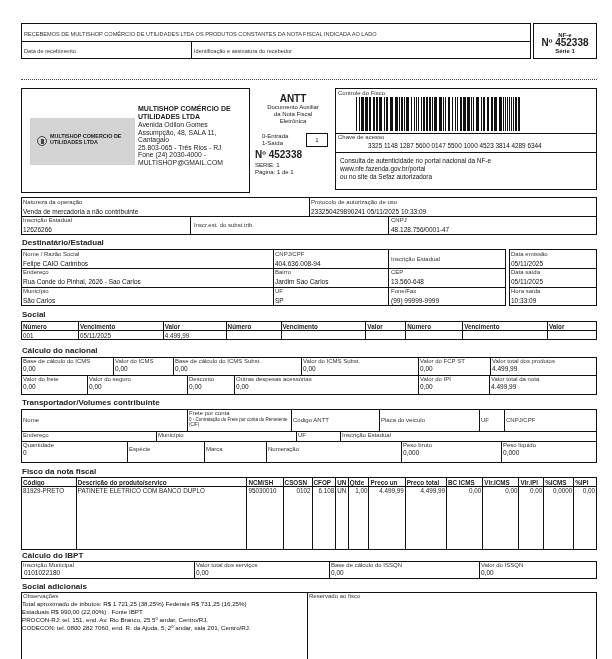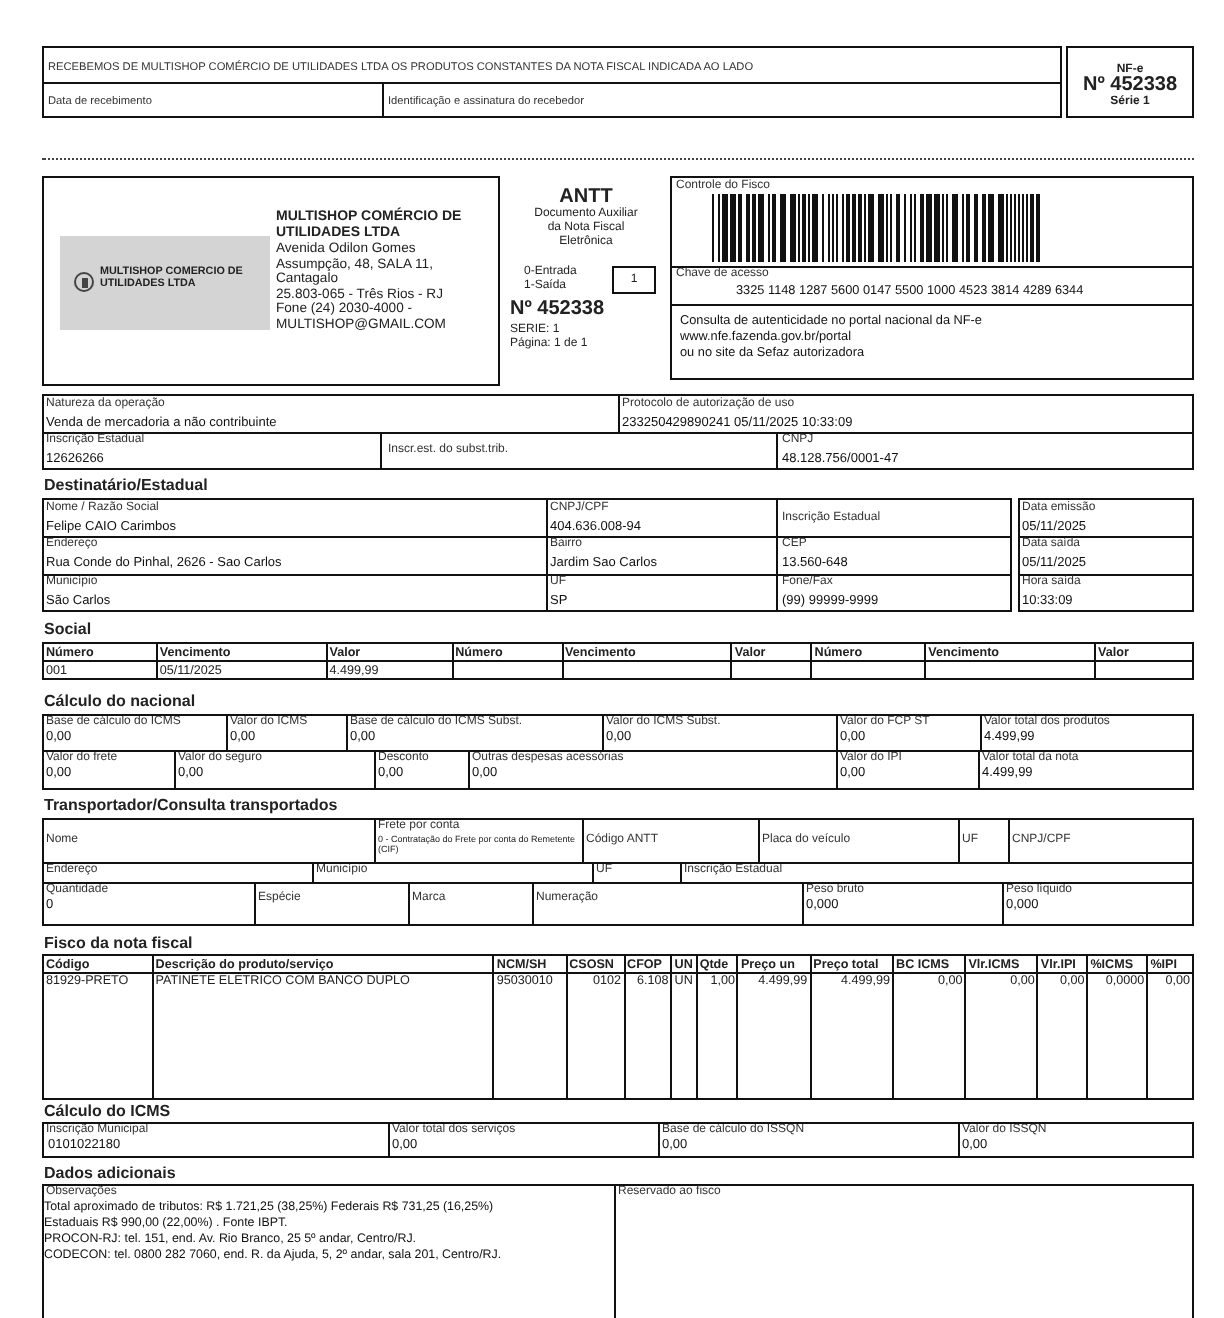--- a/index.html
+++ b/index.html
@@ -268,21 +268,21 @@
   <div class="cell" style="left:397px;top:18px;width:71px;height:18px;border-bottom:none;">
     <div class="lbl">Valor do IPI</div>
     <div class="val">0,00</div>
   </div>
   <div class="cell" style="left:468px;top:18px;width:106px;height:18px;border:none;">
     <div class="lbl">Valor total da nota</div>
     <div class="val">4.499,99</div>
   </div>
 </div>
 
-<div class="abs sec" style="left:22px;top:398px;">Transportador/Consulta transportados</div>
+<div class="abs sec" style="left:22px;top:398px;">Transportador/Volumes contribuinte</div>
 <div class="box" style="left:21px;top:409px;width:576px;height:54px;">
   <div class="cell" style="left:0;top:0;width:166px;height:22px;">
     <div class="lbl" style="margin-top:7px;">Nome</div>
   </div>
   <div class="cell" style="left:166px;top:0;width:104px;height:22px;">
     <div class="lbl">Frete por conta</div>
     <div style="font-size:4.5px;line-height:5px;white-space:normal;">0 - Contratação do Frete por conta do Remetente (CIF)</div>
   </div>
   <div class="cell" style="left:270px;top:0;width:88px;height:22px;">
     <div class="lbl" style="margin-top:7px;">Código ANTT</div>
@@ -378,41 +378,41 @@
     <td class="r">4.499,99</td>
     <td class="r">0,00</td>
     <td class="r">0,00</td>
     <td class="r">0,00</td>
     <td class="r">0,0000</td>
     <td class="r">0,00</td>
   </tr>
 </tbody>
   </table>
 
-<div class="abs sec" style="left:22px;top:551px;">Cálculo do ICMS</div>
+<div class="abs sec" style="left:22px;top:551px;">Cálculo do IBPT</div>
 <div class="box" style="left:21px;top:561px;width:576px;height:18px;">
   <div class="cell" style="left:0;top:0;width:173px;height:16px;border-bottom:none;">
     <div class="lbl">Inscrição Municipal</div>
     <div class="val" style="padding-left:1px;">0101022180</div>
   </div>
   <div class="cell" style="left:173px;top:0;width:135px;height:16px;border-bottom:none;">
     <div class="lbl">Valor total dos serviços</div>
     <div class="val">0,00</div>
   </div>
   <div class="cell" style="left:308px;top:0;width:150px;height:16px;border-bottom:none;">
     <div class="lbl">Base de cálculo do ISSQN</div>
     <div class="val">0,00</div>
   </div>
   <div class="cell" style="left:458px;top:0;width:116px;height:16px;border:none;">
     <div class="lbl">Valor do ISSQN</div>
     <div class="val">0,00</div>
   </div>
 </div>
 
-<div class="abs sec" style="left:22px;top:582px;">Dados adicionais</div>
+<div class="abs sec" style="left:22px;top:582px;">Social adicionais</div>
 <div class="box" style="left:21px;top:592px;width:287px;height:67px;border-bottom:none;">
   <div class="lbl" style="padding-left:1px;">Observações</div>
   <div class="val" style="font-size:6.2px;">Total aproximado de tributos: R$ 1.721,25 (38,25%) Federais R$ 731,25 (16,25%)</div>
   <div class="val" style="font-size:6.2px;">Estaduais R$ 990,00 (22,00%) . Fonte IBPT.</div>
   <div class="val" style="font-size:6.2px;">PROCON-RJ: tel. 151, end. Av. Rio Branco, 25 5º andar, Centro/RJ.</div>
   <div class="val" style="font-size:6.2px;">CODECON: tel. 0800 282 7060, end. R. da Ajuda, 5, 2º andar, sala 201, Centro/RJ.</div>
 </div>
 <div class="box" style="left:307px;top:592px;width:290px;height:67px;border-bottom:none;">
   <div class="lbl" style="padding-left:1px;">Reservado ao fisco</div>
 </div>

